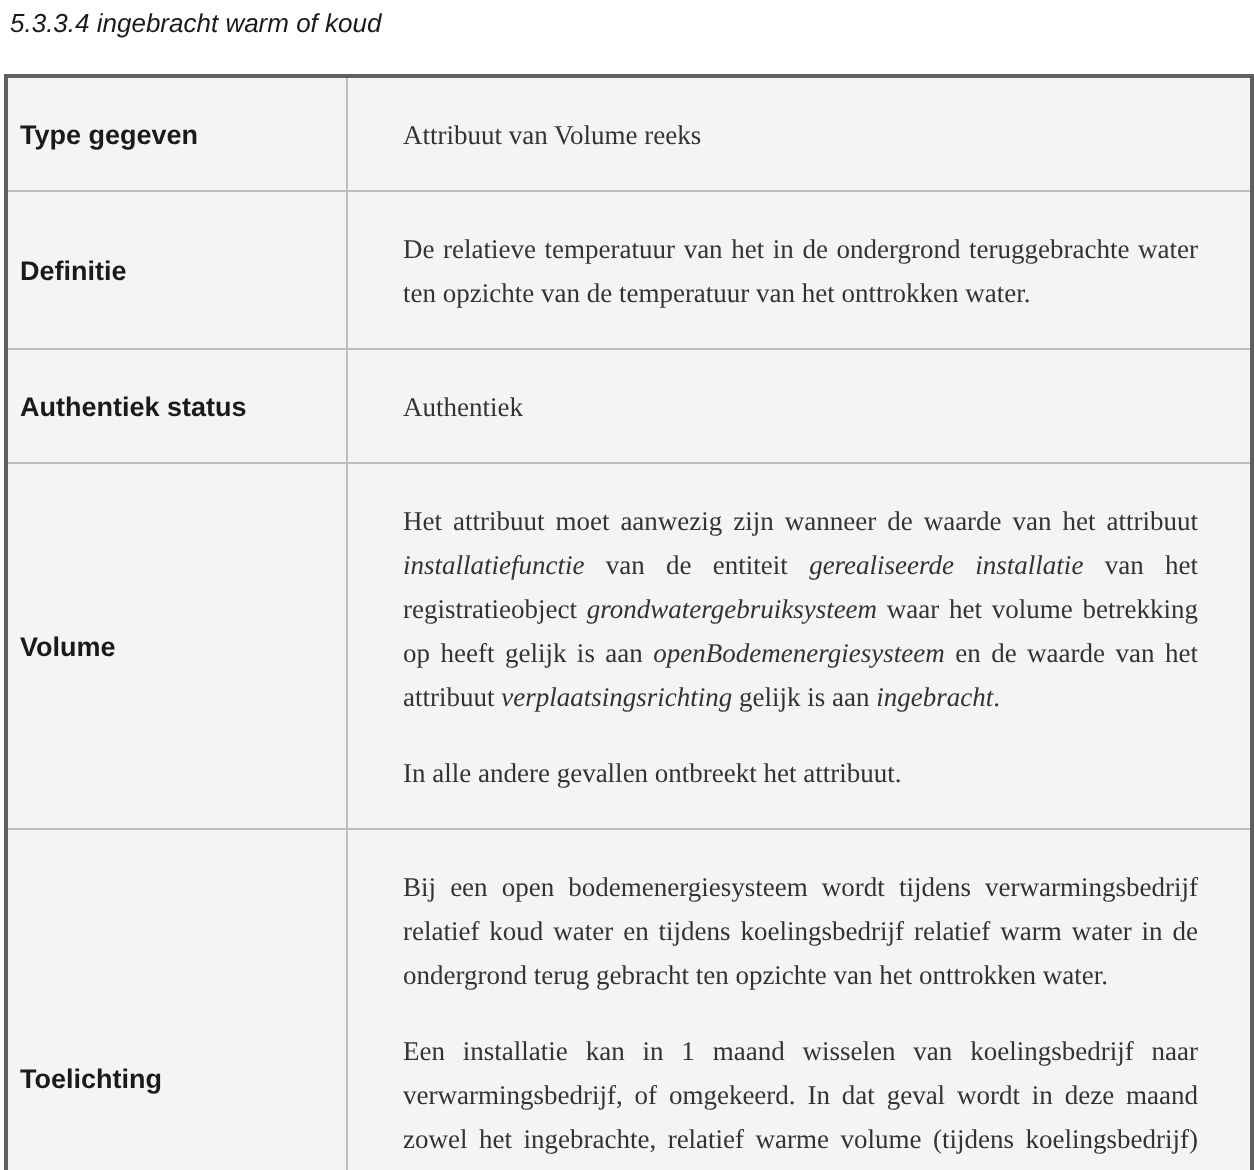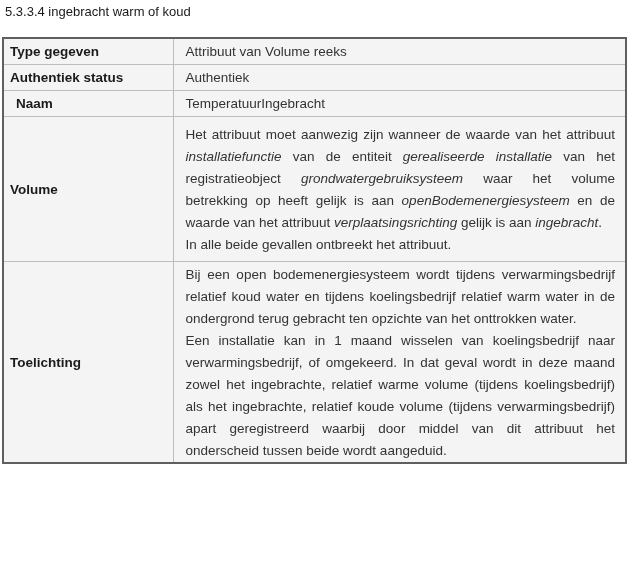--- a/index.html
+++ b/index.html
@@ -18,20 +18,21 @@
   body {
     width: 627px;
     height: 585px;
     font-family: "Liberation Sans", sans-serif;
     overflow: hidden;
   }
   .doc {
     padding: 2px 2px 0 2px;
   }
   .doc-title {
+    font-style: italic;
     font-size: 13px;
     line-height: 16px;
     color: var(--label-text);
     margin: 2px 0 0 3px;
     height: 33px;
   }
   table.attr-table {
     border-collapse: collapse;
     width: 623px;
     table-layout: fixed;
@@ -52,21 +53,22 @@
   }
   td.label-cell.indent {
     padding-left: 12px;
   }
   td.value-cell {
     padding-left: 12px;
     padding-right: 10px;
   }
   .para {
     text-align: justify;
-    margin: 0;
+    margin: 16px;
+    font-family: Liberation Serif, serif;
   }
   col.c-label { width: 170px; }
   col.c-value { width: 453px; }
   tr.h26  { height: 26px; }
   tr.h73  { height: 73px; }
   tr.h23  { height: 23px; }
   tr.h145 { height: 145px; }
   tr.h200 { height: 200px; }
 </style>
 </head>
@@ -81,37 +83,37 @@
       <col class="c-label">
       <col class="c-value">
     </colgroup>
     <tbody>
       <tr class="h26">
         <td class="label-cell">Type gegeven</td>
         <td class="value-cell">
             <div class="para"><span>Attribuut van Volume reeks</span></div>
           </td>
       </tr>
+      <tr class="h73">
+        <td class="label-cell">Definitie</td>
+        <td class="value-cell">
+            <div class="para"><span>De relatieve temperatuur van het in de ondergrond teruggebrachte water ten opzichte van de temperatuur van het onttrokken water.</span></div>
+          </td>
+      </tr>
       <tr class="h26">
         <td class="label-cell">Authentiek status</td>
         <td class="value-cell">
             <div class="para"><span>Authentiek</span></div>
           </td>
       </tr>
-      <tr class="h26">
-        <td class="label-cell indent">Naam</td>
-        <td class="value-cell">
-            <div class="para"><span>TemperatuurIngebracht</span></div>
-          </td>
-      </tr>
       <tr class="h145">
         <td class="label-cell">Volume</td>
         <td class="value-cell">
             <div class="para"><span>Het attribuut moet aanwezig zijn wanneer de waarde van het attribuut </span><i>installatiefunctie</i><span> van de entiteit </span><i>gerealiseerde installatie</i><span> van het registratieobject </span><i>grondwatergebruiksysteem</i><span> waar het volume betrekking op heeft gelijk is aan </span><i>openBodemenergiesysteem</i><span> en de waarde van het attribuut </span><i>verplaatsingsrichting</i><span> gelijk is aan </span><i>ingebracht</i><span>.</span></div>
-            <div class="para"><span>In alle beide gevallen ontbreekt het attribuut.</span></div>
+            <div class="para"><span>In alle andere gevallen ontbreekt het attribuut.</span></div>
           </td>
       </tr>
       <tr class="h200">
         <td class="label-cell">Toelichting</td>
         <td class="value-cell">
             <div class="para"><span>Bij een open bodemenergiesysteem wordt tijdens verwarmingsbedrijf relatief koud water en tijdens koelingsbedrijf relatief warm water in de ondergrond terug gebracht ten opzichte van het onttrokken water.</span></div>
             <div class="para"><span>Een installatie kan in 1 maand wisselen van koelingsbedrijf naar verwarmingsbedrijf, of omgekeerd. In dat geval wordt in deze maand zowel het ingebrachte, relatief warme volume (tijdens koelingsbedrijf) als het ingebrachte, relatief koude volume (tijdens verwarmingsbedrijf) apart geregistreerd waarbij door middel van dit attribuut het onderscheid tussen beide wordt aangeduid.</span></div>
           </td>
       </tr>
     </tbody>

